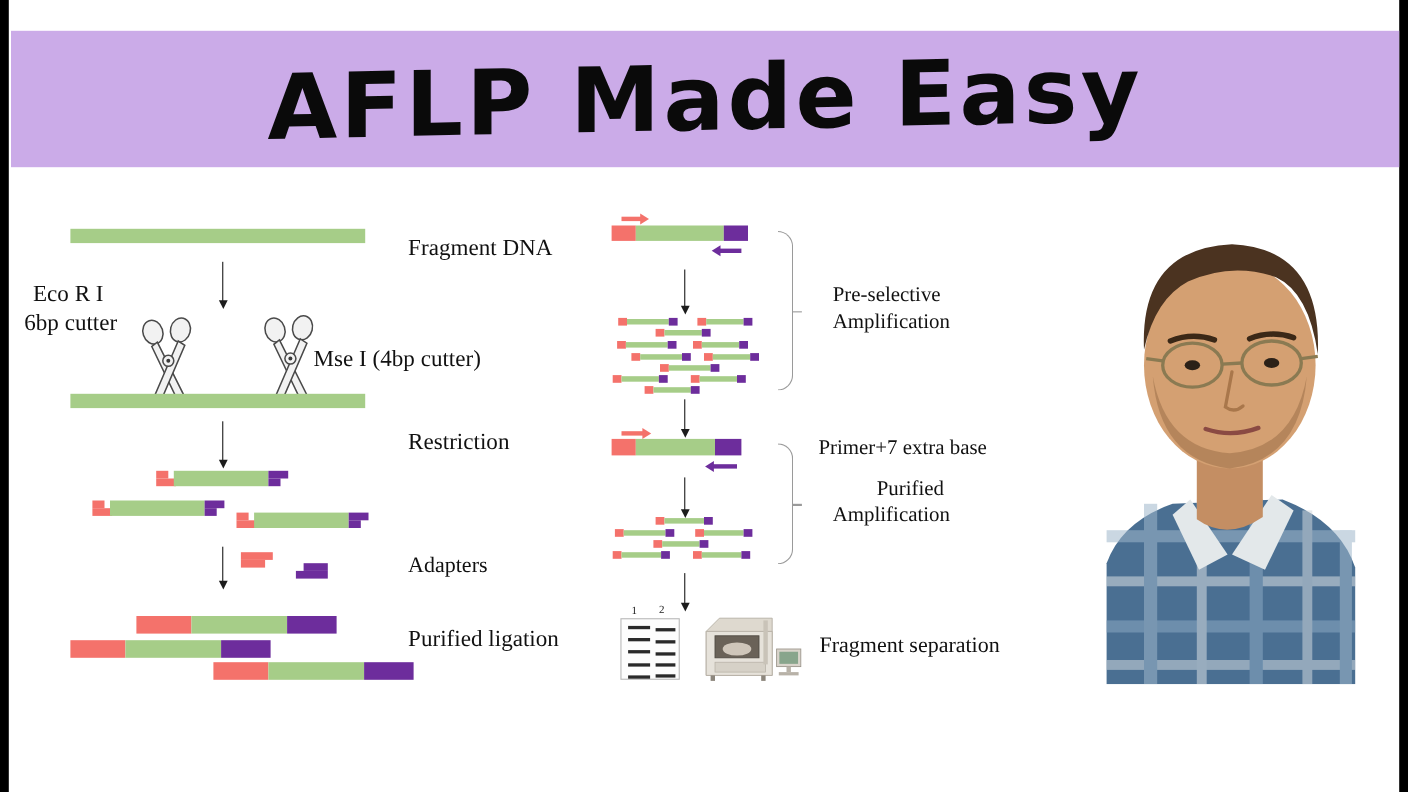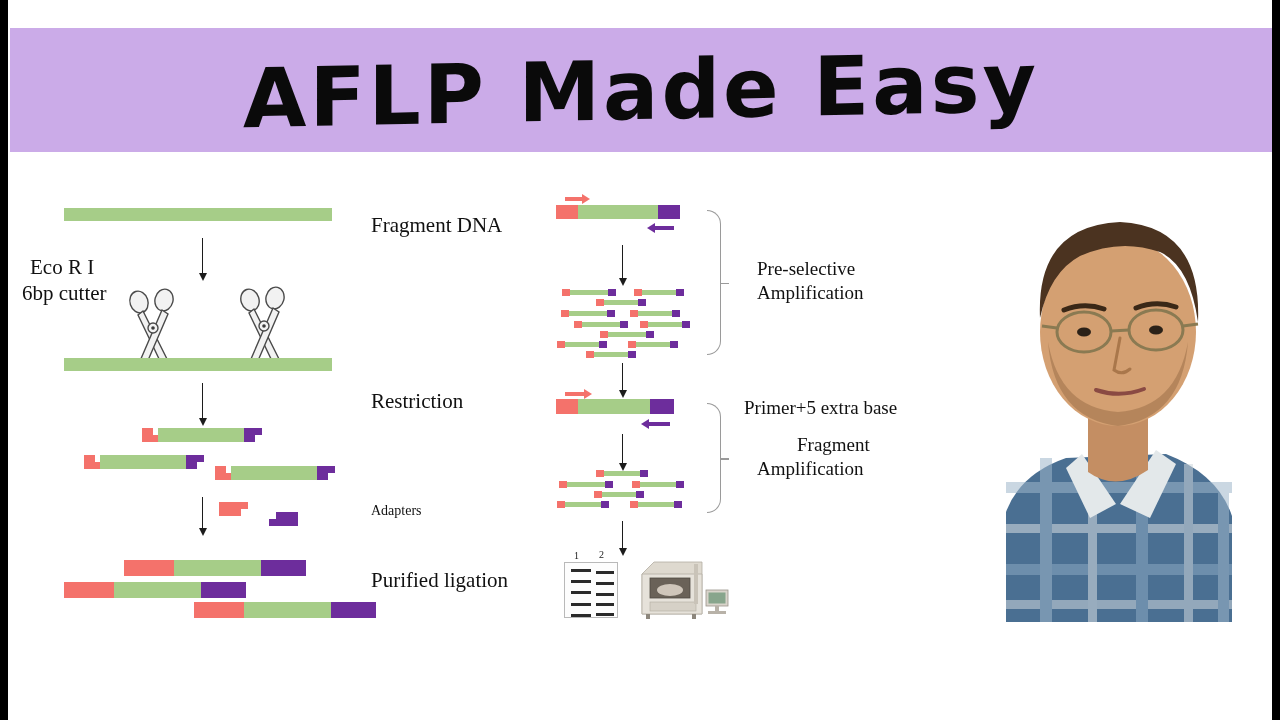--- a/index.html
+++ b/index.html
@@ -137,20 +137,21 @@
   </div>
 
   <div class="bar green" style="left:56px; top:208px; width:268px; height:13px;"></div>
   <div class="label" style="left:363px; top:213px; font-size:21px;">Fragment DNA</div>
 
   <div class="arrow-v" style="left:194px; top:238px; height:36px;"></div>
 
   <div class="label" style="left:22px; top:255px; font-size:21px;">Eco R I</div>
   <div class="label" style="left:14px; top:281px; font-size:21px;">6bp cutter</div>
 
+  <div class="label" style="left:277px; top:314px; font-size:21px;">Mse I (4bp cutter)</div>
 
   <svg class="scissors" style="left:118px; top:288px;" width="54" height="80" viewBox="0 0 54 80">
     <g fill="#f2f2f2" stroke="#4a4a4a" stroke-width="1.4">
       <ellipse cx="13" cy="14" rx="9" ry="11" transform="rotate(-18 13 14)"></ellipse>
       <ellipse cx="38" cy="12" rx="9" ry="11" transform="rotate(14 38 12)"></ellipse>
       <path d="M17 23 L42 73 L36 77 L12 27 Z"></path>
       <path d="M36 22 L14 73 L20 77 L42 26 Z"></path>
       <circle cx="27" cy="40" r="5"></circle>
     </g>
     <circle cx="27" cy="40" r="1.8" fill="#3a3a3a"></circle>
@@ -199,21 +200,21 @@
   <div class="arrow-v" style="left:194px; top:497px; height:32px;"></div>
 
   <div>
     <div class="bar red" style="left:211px; top:502px; width:29px; height:7px;"></div>
     <div class="bar red" style="left:211px; top:509px; width:22px; height:7px;"></div>
   </div>
   <div>
     <div class="bar purple" style="left:268px; top:512px; width:22px; height:7px;"></div>
     <div class="bar purple" style="left:261px; top:519px; width:29px; height:7px;"></div>
   </div>
-  <div class="label" style="left:363px; top:503px; font-size:14px;">Adapters</div>
+  <div class="label" style="left:363px; top:503px; font-size:20px;">Adapters</div>
 
   <div>
     <div class="bar red" style="left:116px; top:560px; width:50px; height:16px;"></div>
     <div class="bar green" style="left:166px; top:560px; width:87px; height:16px;"></div>
     <div class="bar purple" style="left:253px; top:560px; width:45px; height:16px;"></div>
   </div>
   <div>
     <div class="bar red" style="left:56px; top:582px; width:50px; height:16px;"></div>
     <div class="bar green" style="left:106px; top:582px; width:87px; height:16px;"></div>
     <div class="bar purple" style="left:193px; top:582px; width:45px; height:16px;"></div>
@@ -336,22 +337,22 @@
       <div class="bar purple" style="left:593px; top:501px; width:8px; height:7px;"></div>
     </div>
     <div>
       <div class="bar red" style="left:622px; top:501px; width:8px; height:7px;"></div>
       <div class="bar green" style="left:630px; top:502px; width:36px; height:5px;"></div>
       <div class="bar purple" style="left:666px; top:501px; width:8px; height:7px;"></div>
     </div>
   </div>
 
   <div class="brace" style="left:699px; top:403px; width:14px; height:110px;"></div>
-  <div class="label" style="left:736px; top:397px; font-size:19px;">Primer+5 extra base</div>
-  <div class="label" style="left:789px; top:434px; font-size:19px;">Fragment</div>
+  <div class="label" style="left:736px; top:397px; font-size:19px;">Primer+7 extra base</div>
+  <div class="label" style="left:789px; top:434px; font-size:19px;">Purified</div>
   <div class="label" style="left:749px; top:458px; font-size:19px;">Amplification</div>
 
   <div class="arrow-v" style="left:614px; top:521px; height:28px;"></div>
 
   <div id="gel" style="left:556px; top:562px; width:54px; height:56px;">
     <div class="gel-band" style="left:6px;  top:6px;  width:20px;"></div>
     <div class="gel-band" style="left:6px;  top:17px; width:20px;"></div>
     <div class="gel-band" style="left:6px;  top:28px; width:20px;"></div>
     <div class="gel-band" style="left:6px;  top:40px; width:20px;"></div>
     <div class="gel-band" style="left:6px;  top:51px; width:20px;"></div>
@@ -372,20 +373,21 @@
     <rect x="14" y="46" width="46" height="9" fill="#d6d1c7" stroke="#b3ada2" stroke-width="0.6"></rect>
     <rect x="58" y="8" width="4" height="40" fill="#c9c3b8"></rect>
     <rect x="10" y="58" width="4" height="5" fill="#8d877d"></rect>
     <rect x="56" y="58" width="4" height="5" fill="#8d877d"></rect>
     <rect x="70" y="34" width="22" height="16" fill="#d9d4cb" stroke="#9b958b" stroke-width="0.8"></rect>
     <rect x="72.5" y="36.5" width="17" height="11" fill="#88a58c"></rect>
     <rect x="79" y="50" width="4" height="5" fill="#b8b2a8"></rect>
     <rect x="72" y="55" width="18" height="3" fill="#b8b2a8"></rect>
   </svg>
 
+  <div class="label" style="left:737px; top:576px; font-size:20px;">Fragment separation</div>
 
   <svg id="portrait" style="left:962px; top:182px;" width="290" height="440" viewBox="0 0 290 440">
 
     <path d="M36 440 L36 330 Q50 292 96 276 L196 272 Q248 292 262 334 L262 440 Z" fill="#4a6f92"></path>
     <g opacity="0.55">
       <rect x="36" y="300" width="226" height="11" fill="#9fb7cb"></rect>
       <rect x="36" y="342" width="226" height="9" fill="#d9dfe2"></rect>
       <rect x="36" y="382" width="226" height="11" fill="#8aa8c2"></rect>
       <rect x="36" y="418" width="226" height="9" fill="#cfd8dd"></rect>
       <rect x="70" y="276" width="12" height="164" fill="#9fb7cb"></rect>

